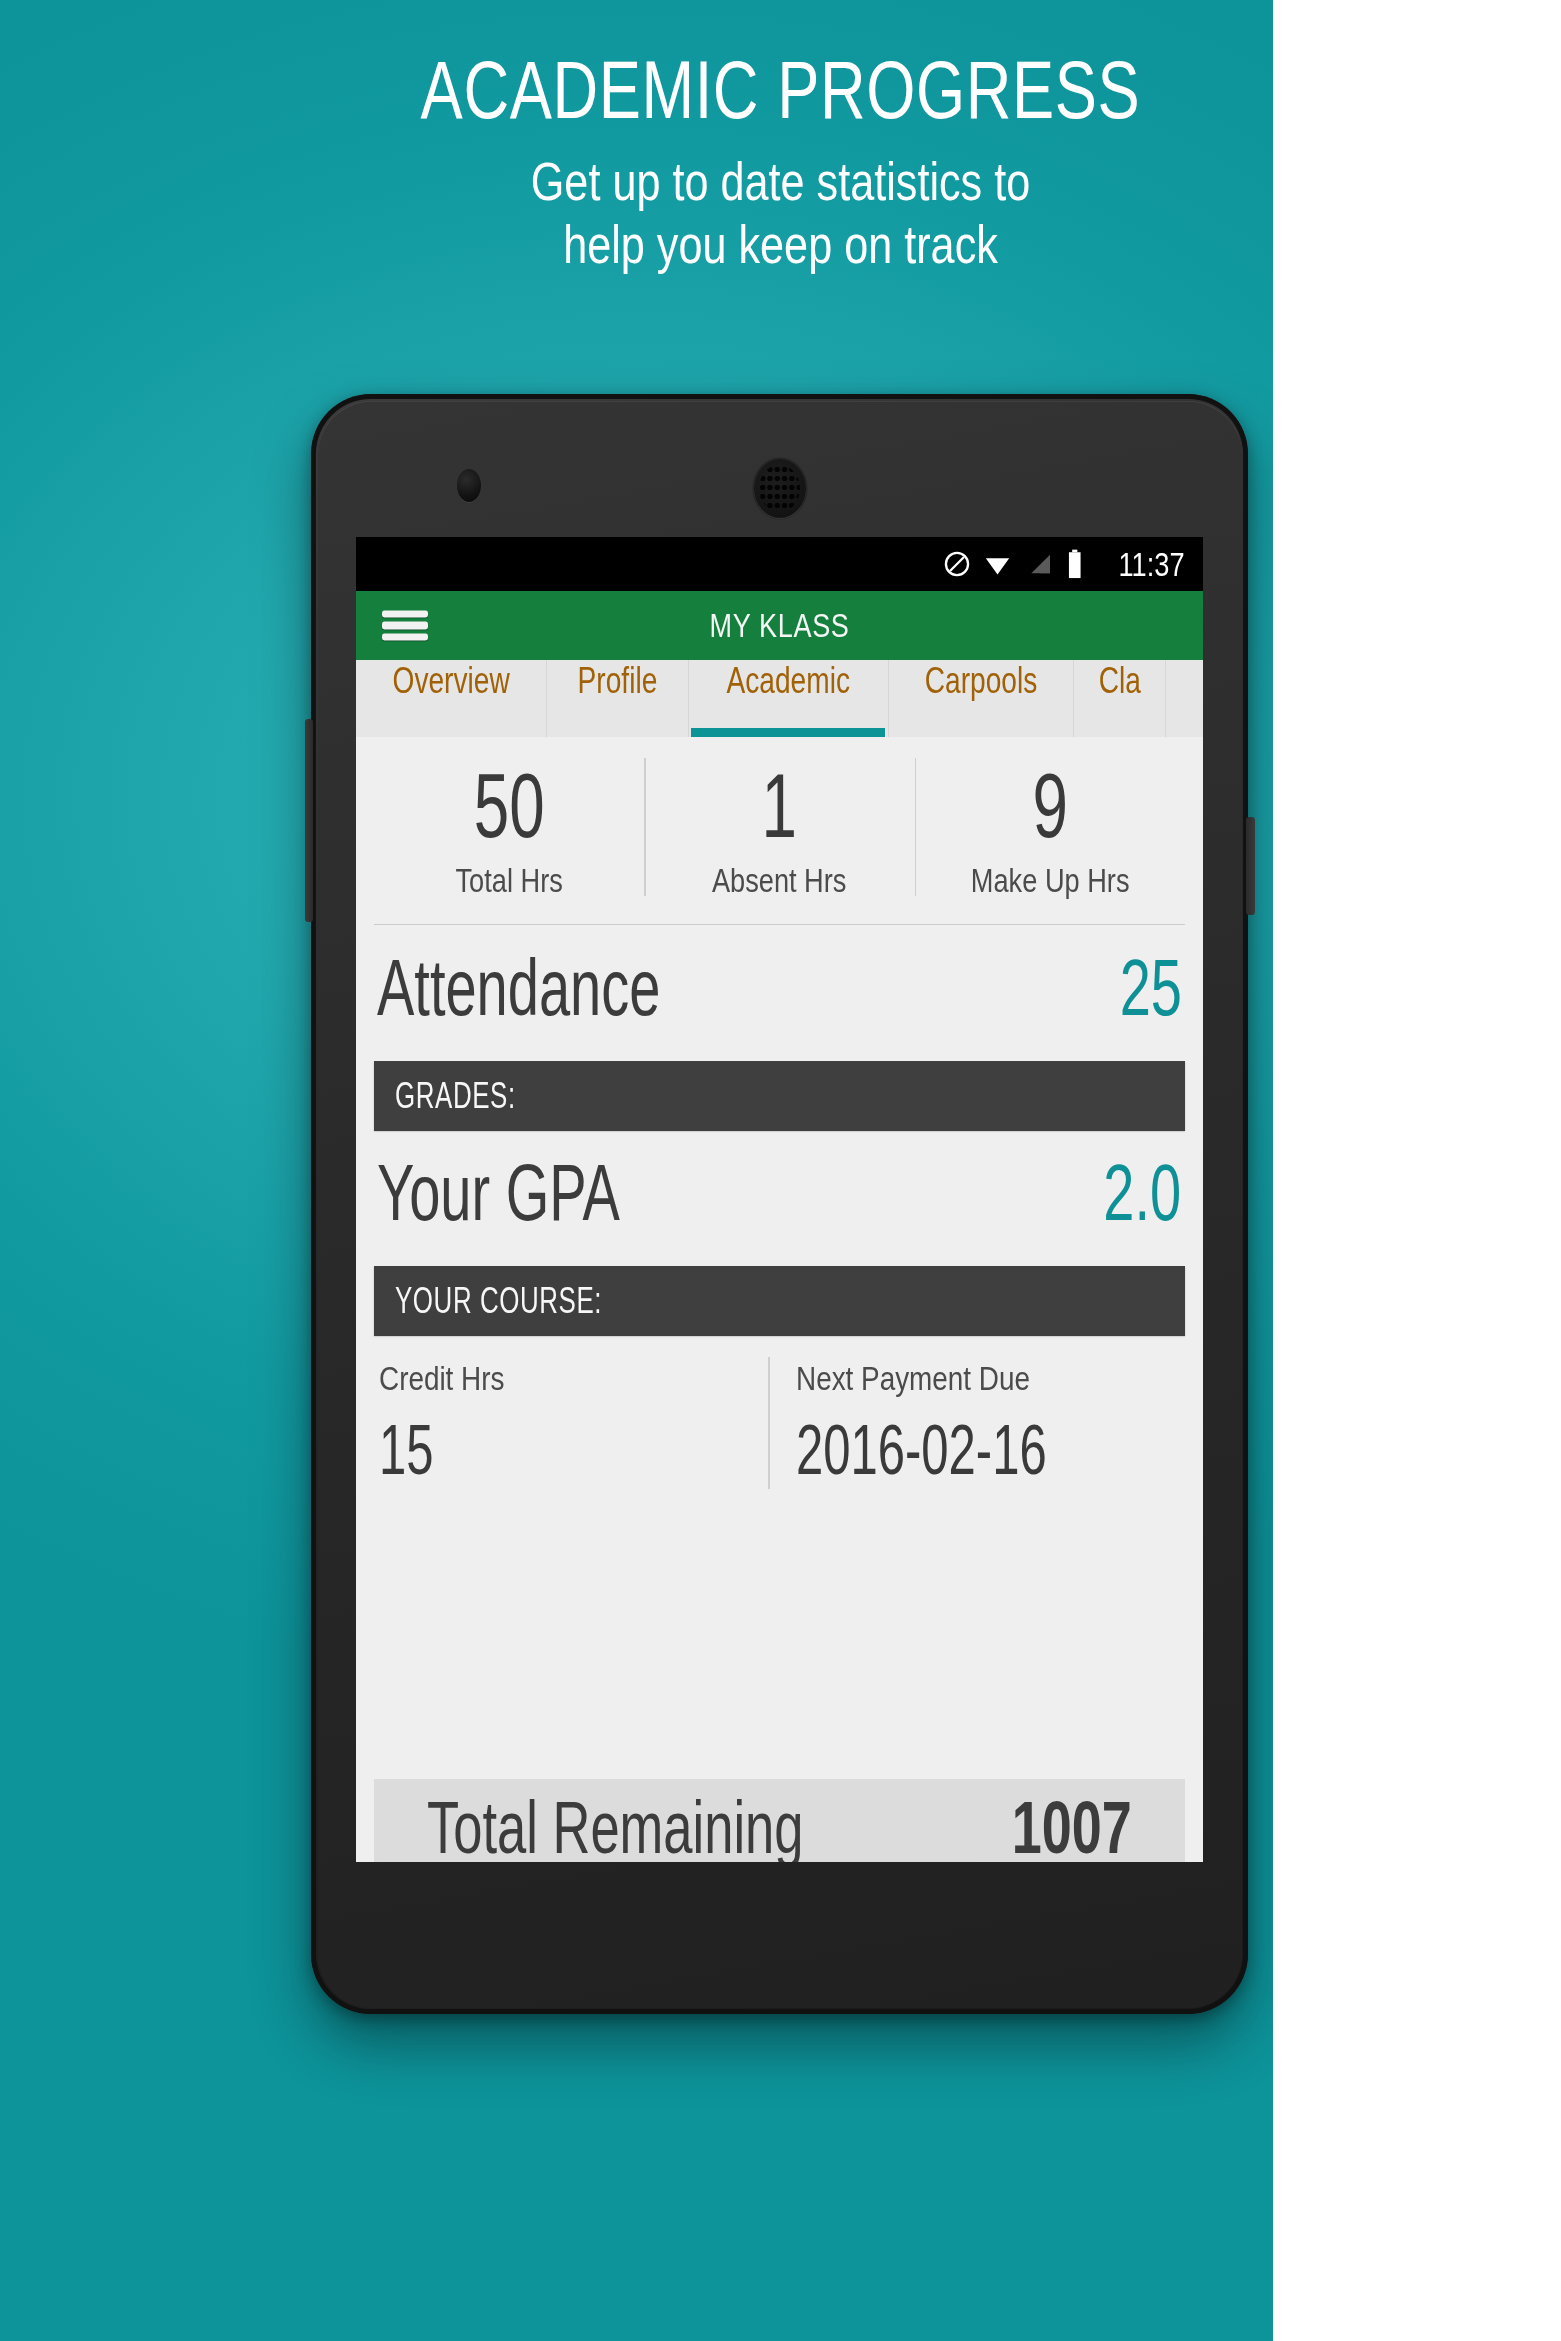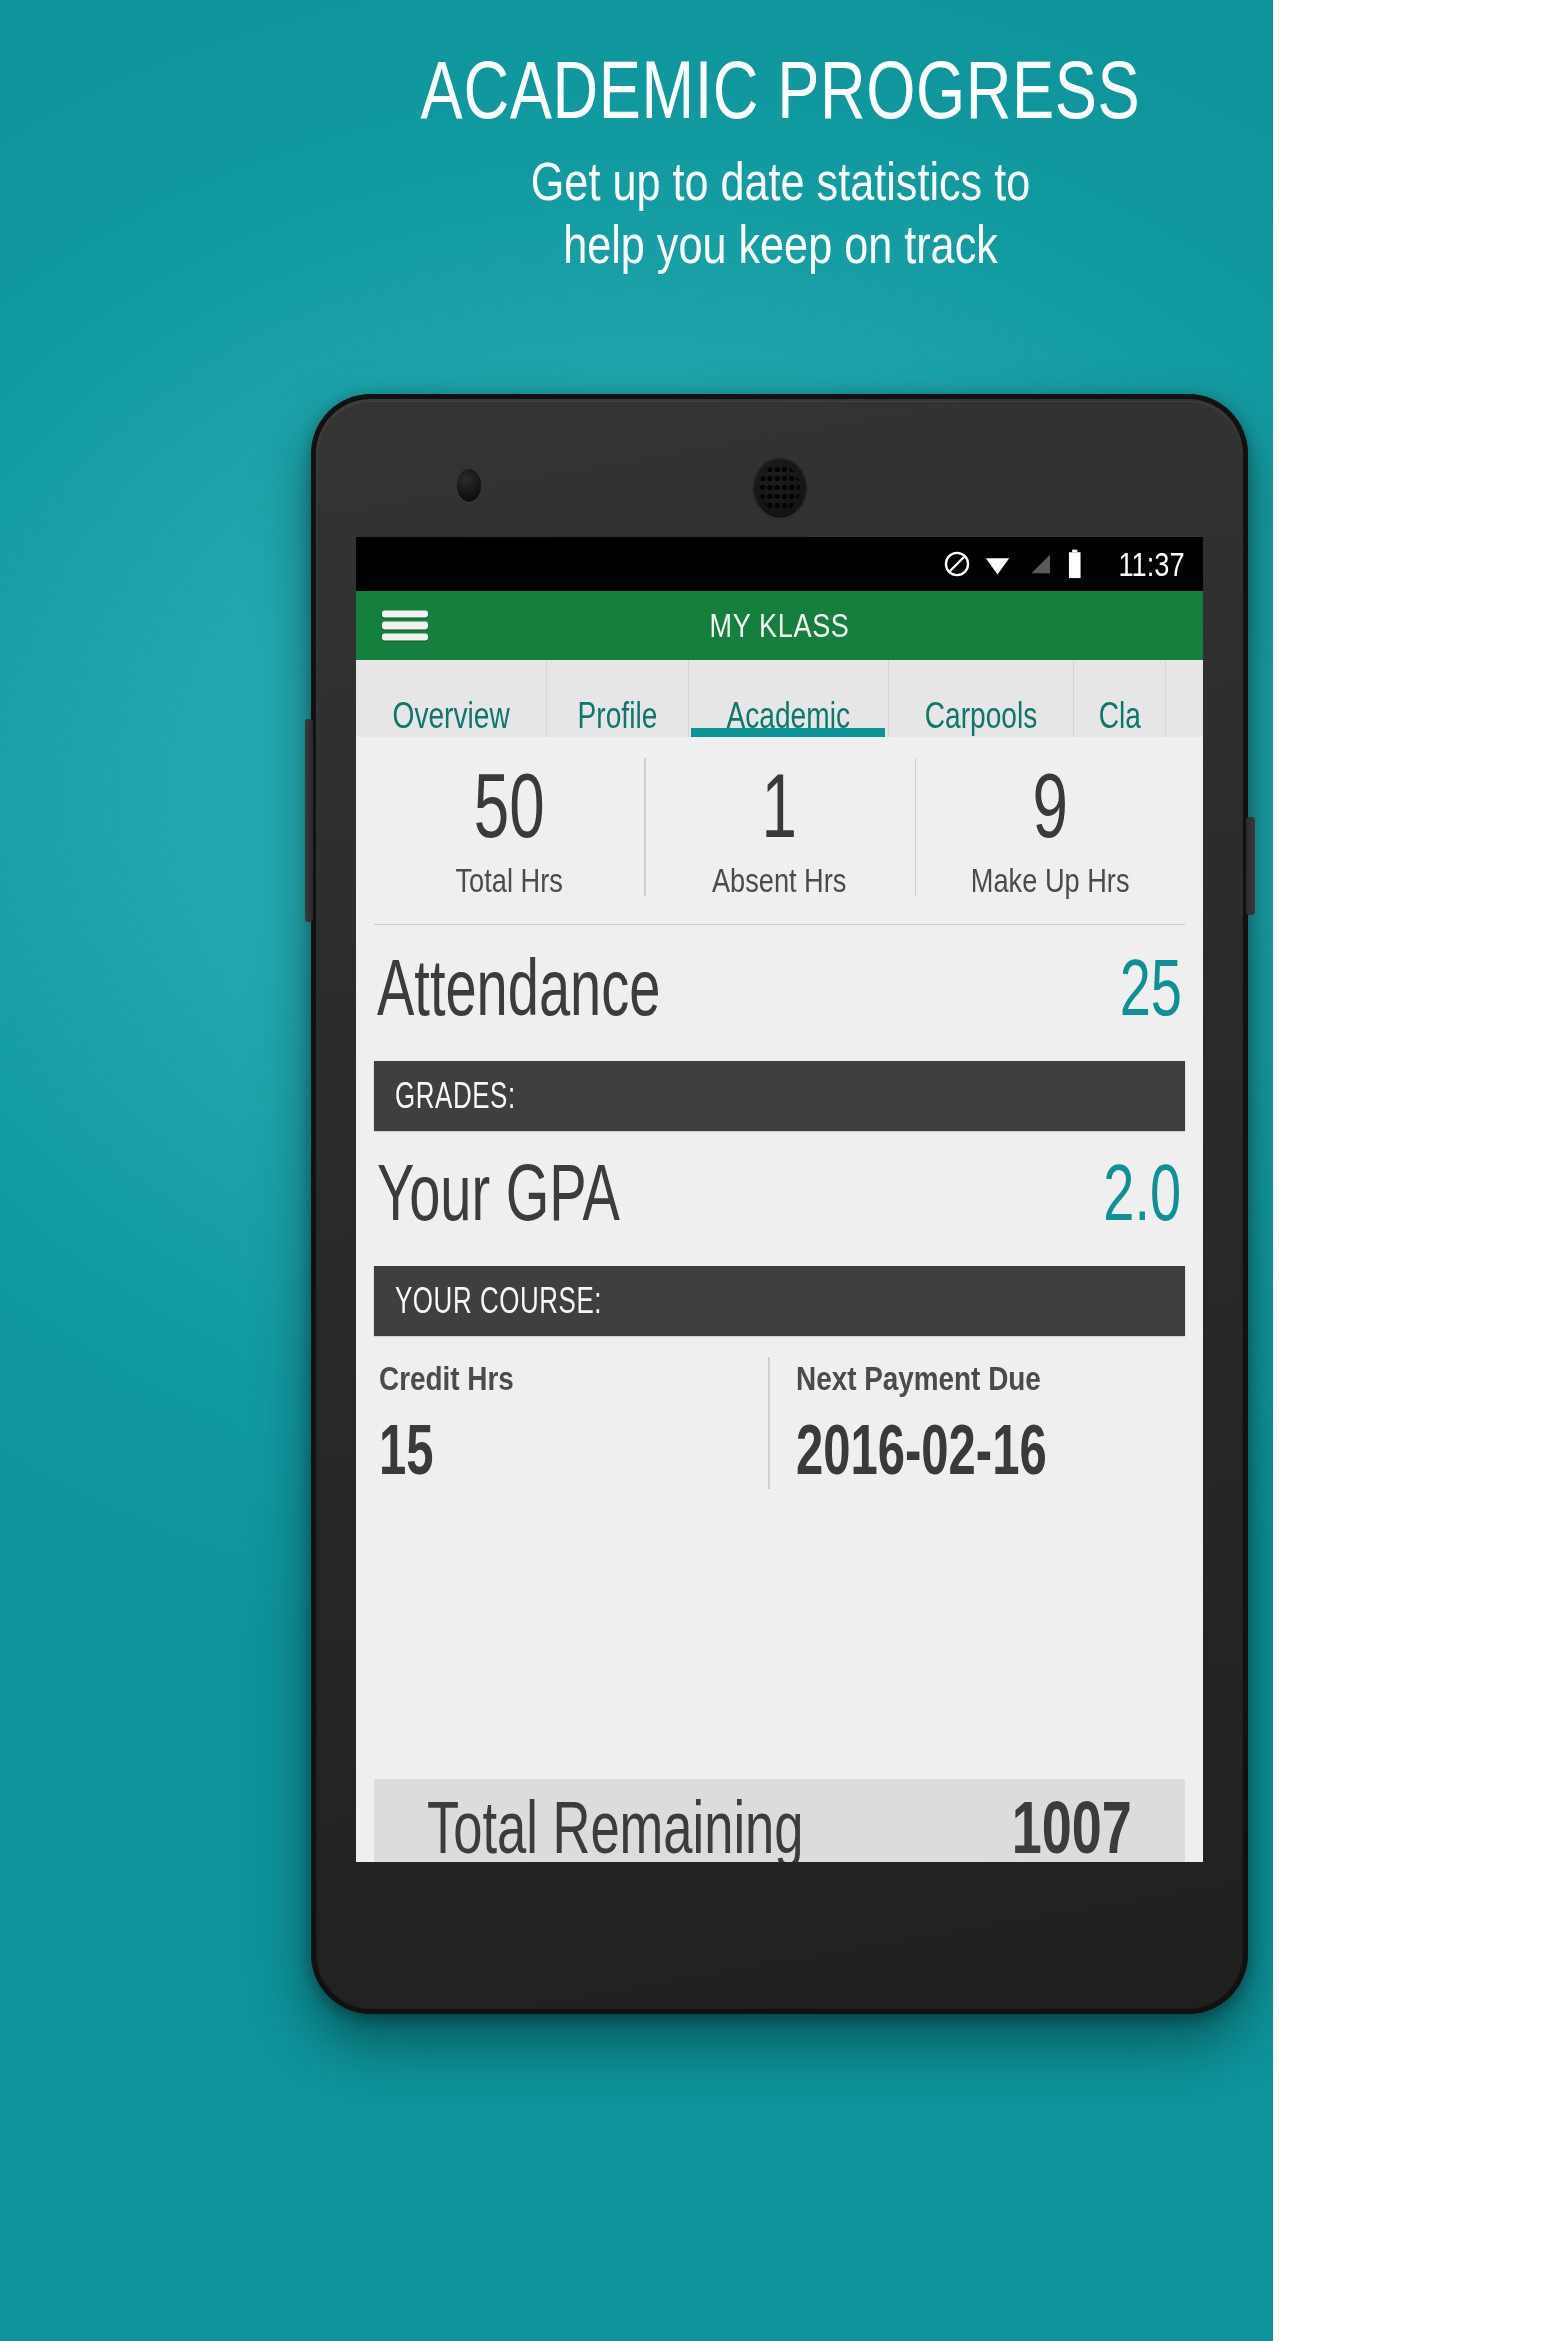--- a/index.html
+++ b/index.html
@@ -169,23 +169,23 @@
   
   .tab-bar {
     height:77px;
     background:#e6e6e6;
     display:flex;
     align-items:stretch;
     overflow:hidden;
   }
   .tab {
     position:relative;
-    display:flex; align-items:flex-end; justify-content:center;
+    display:flex; align-items:flex-start; justify-content:center;
     border-right:1.6px solid #d6d6d6;
-    color:#0f766e;
+    color:#a16207;
     font-size:37px;
     white-space:nowrap;
     padding:0 18px;
     flex:0 0 auto;
     cursor:pointer;
   }
   .tab-label { transform:scaleX(0.76); display:inline-block; }
   .tab.active::after {
     content:"";
     position:absolute; left:2.4px; right:2.4px; bottom:0;
@@ -276,21 +276,20 @@
     color:#0f9096;
     transform:scaleX(0.70);
     transform-origin:100% 50%;
     white-space:nowrap;
   }
 
   
   .course-row {
     display:flex;
     margin:18px 18px 0 18px;
-    font-weight:bold;
   }
   .course-col {
     flex:1;
     position:relative;
     padding:4.9px 0 16.3px 4.9px;
   }
   .course-col + .course-col {
     padding-left:28px;
   }
   .course-col + .course-col::before {

